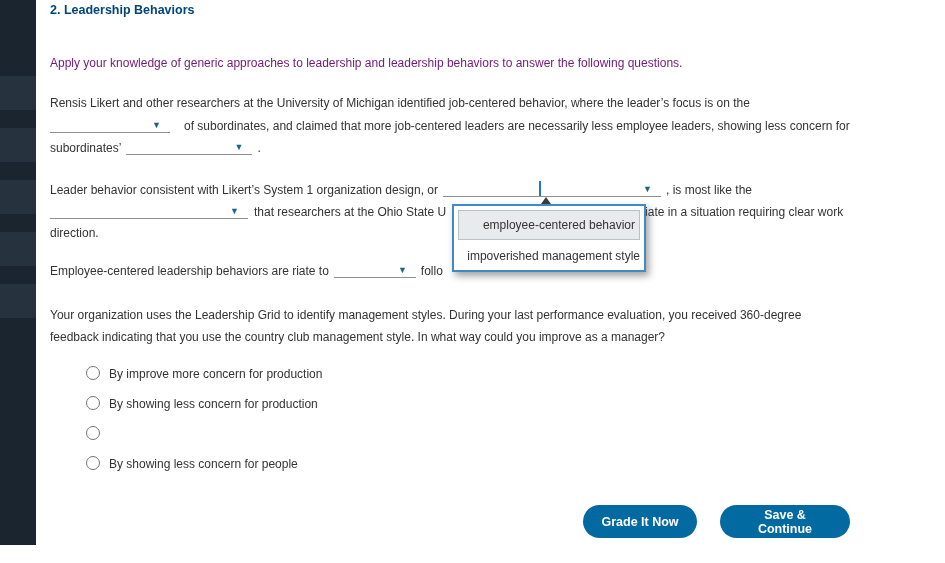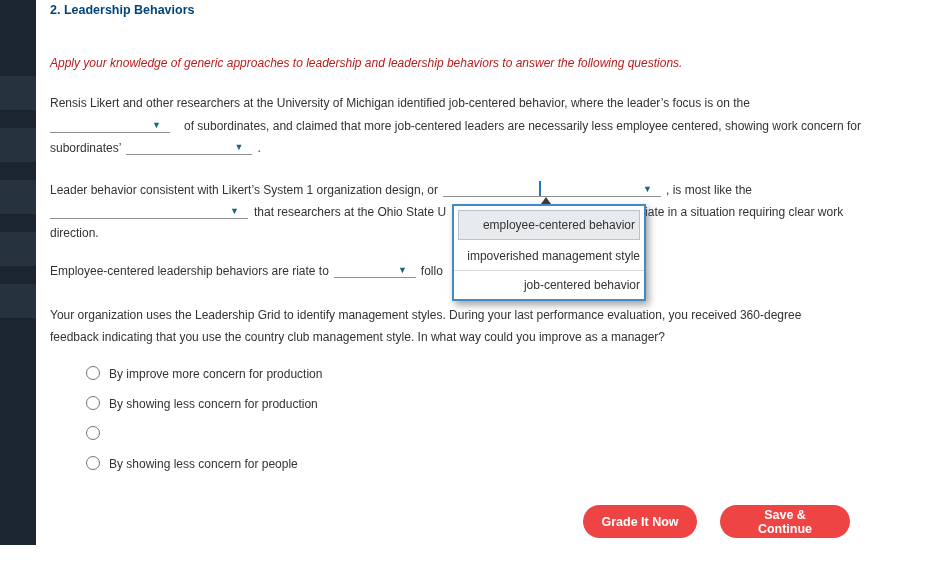--- a/index.html
+++ b/index.html
@@ -4,21 +4,21 @@
 <style>
   html,body{margin:0;padding:0;background:#fff;}
   .stage{position:relative;width:945px;height:545px;background:#ffffff;overflow:hidden;
          font-family:"Liberation Sans", sans-serif;font-size:12px;color:#333;}
   
   .sidebar{position:absolute;left:0;top:0;width:36px;height:563px;background:#1b2530;}
   .sb-seg{position:absolute;left:0;width:36px;height:34px;background:#27323f;}
   
   .abs{position:absolute;white-space:nowrap;}
   .title{left:50px;top:3px;font-weight:bold;font-size:12.5px;color:#00457c;}
-  .instructions{left:50px;top:56px;font-style:italic;color:#b91c1c;}
+  .instructions{left:50px;top:56px;color:#701a75;}
   .tline{left:50px;}
   
   .dd{position:relative;display:inline-block;height:14px;border-bottom:1px solid #8f8f8f;
       vertical-align:-3px;}
   .dd .tri{position:absolute;right:9px;top:2px;font-size:9px;line-height:10px;color:#20657f;}
   .dd .cursor{position:absolute;left:96px;top:-1px;width:2px;height:15px;background:#2176c7;}
   .spacer{display:inline-block;width:195px;}
   .gapL{margin-left:5px;}  .gapR{margin-right:14px;}
   
   .menu{position:absolute;left:452px;top:204px;width:190px;background:#fff;
@@ -27,21 +27,21 @@
   .menu-item.hl{margin:4px 4px 2px;background:#e8ebee;border:1px solid #b9c2c9;}
   .menu-item.sep{border-top:1px solid #d8dce0;}
   .anchor-caret{position:absolute;left:541px;top:197px;width:0;height:0;
         border-left:5px solid transparent;border-right:5px solid transparent;
         border-bottom:7px solid #3c3c3c;}
   
   .radio-row{position:absolute;left:86px;height:22px;white-space:nowrap;}
   .radio{display:inline-block;width:12px;height:12px;border:1px solid #757575;border-radius:50%;
          background:#fff;vertical-align:-2px;margin-right:9px;}
   
-  .btn{position:absolute;top:505px;height:33px;border:none;border-radius:17px;background:#ef4444;
+  .btn{position:absolute;top:505px;height:33px;border:none;border-radius:17px;background:#0369a1;
        color:#fff;font-weight:bold;font-size:12.5px;font-family:"Liberation Sans",sans-serif;
        cursor:pointer;padding:0 18px;}
   .btn.grade{left:583px;width:114px;}
   .btn.save{left:720px;width:130px;}
   .cws{position:absolute;left:722px;top:545px;color:#1d71b8;font-size:16px;cursor:pointer;
        text-decoration:none;white-space:nowrap;}
 </style>
 </head>
 <body>
 
@@ -55,21 +55,21 @@
     <div class="sb-seg" style="top:284px"></div>
   </div>
 
   <div class="abs title">2. Leadership Behaviors</div>
   <div class="abs instructions">Apply your knowledge of generic approaches to leadership and leadership behaviors to answer the following questions.</div>
 
   <div class="abs tline" style="top:96px">
     <span>Rensis Likert and other researchers at the University of Michigan identified job-centered behavior, where the leader’s focus is on the</span>
   </div>
   <div class="abs tline" style="top:118px">
-    <span class="dd gapR" style="width:120px"><span class="tri">▼</span></span><span>of subordinates, and claimed that more job-centered leaders are necessarily less employee centered, showing work concern for</span>
+    <span class="dd gapR" style="width:120px"><span class="tri">▼</span></span><span>of subordinates, and claimed that more job-centered leaders are necessarily less employee leaders, showing less concern for</span>
   </div>
   <div class="abs tline" style="top:140px">
     <span>subordinates’</span><span class="dd gapL" style="width:126px"><span class="tri">▼</span></span><span class="gapL">.</span>
   </div>
 
   <div class="abs tline" style="top:182px">
     <span>Leader behavior consistent with Likert’s System 1 organization design, or</span><span class="dd gapL" style="width:218px"><span class="cursor"></span><span class="tri">▼</span></span><span class="gapL">, is most like the</span>
   </div>
   <div class="abs tline" style="top:204px">
     <span class="dd" style="width:198px;margin-right:6px"><span class="tri">▼</span></span><span>that researchers at the Ohio State U</span><span class="spacer"></span><span>riate in a situation requiring clear work</span>
@@ -99,20 +99,19 @@
     <span class="radio"></span>
   </div>
   <div class="radio-row" style="top:456px">
     <span class="radio"></span><span>By showing less concern for people</span>
   </div>
 
   <div class="anchor-caret"></div>
   <div class="menu">
     <div class="menu-item hl">employee-centered behavior</div>
     <div class="menu-item">impoverished management style</div>
-    <div class="menu-item sep">job-centered behavior</div>
   </div>
 
   <button class="btn grade">Grade It Now</button>
   <button class="btn save">Save &amp; Continue</button>
   <a class="cws">Continue without saving</a>
 
 </div>
 
 </body></html>

